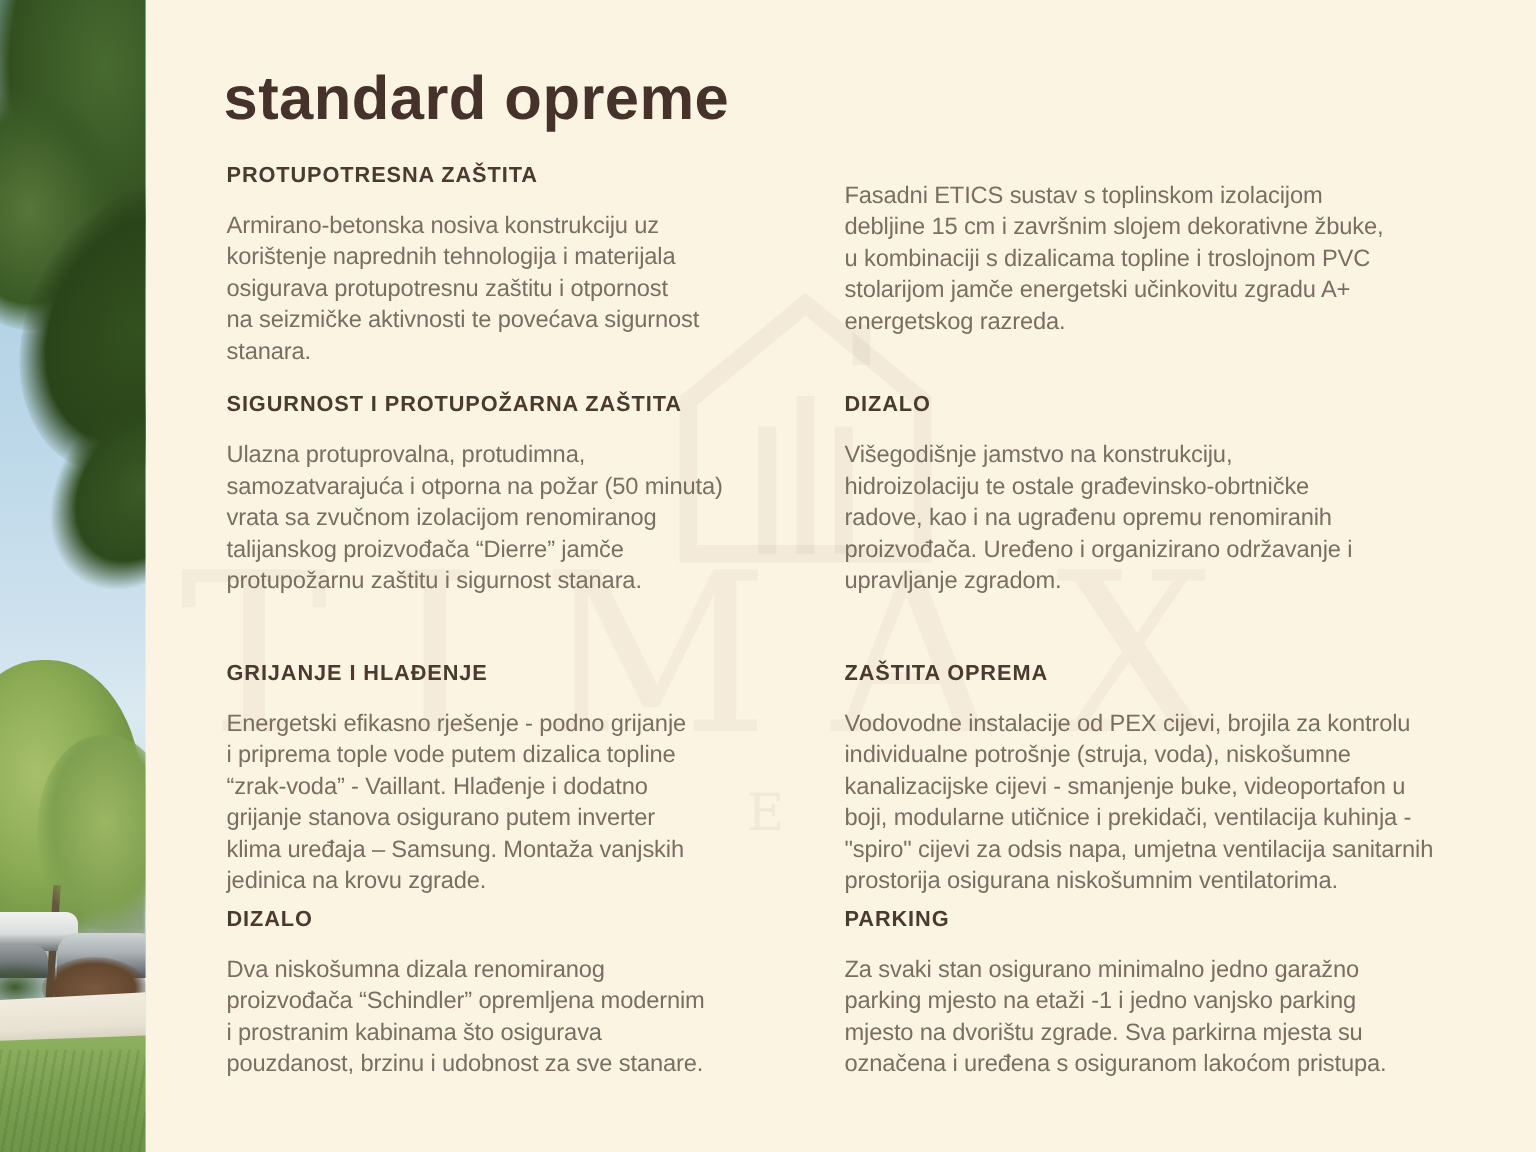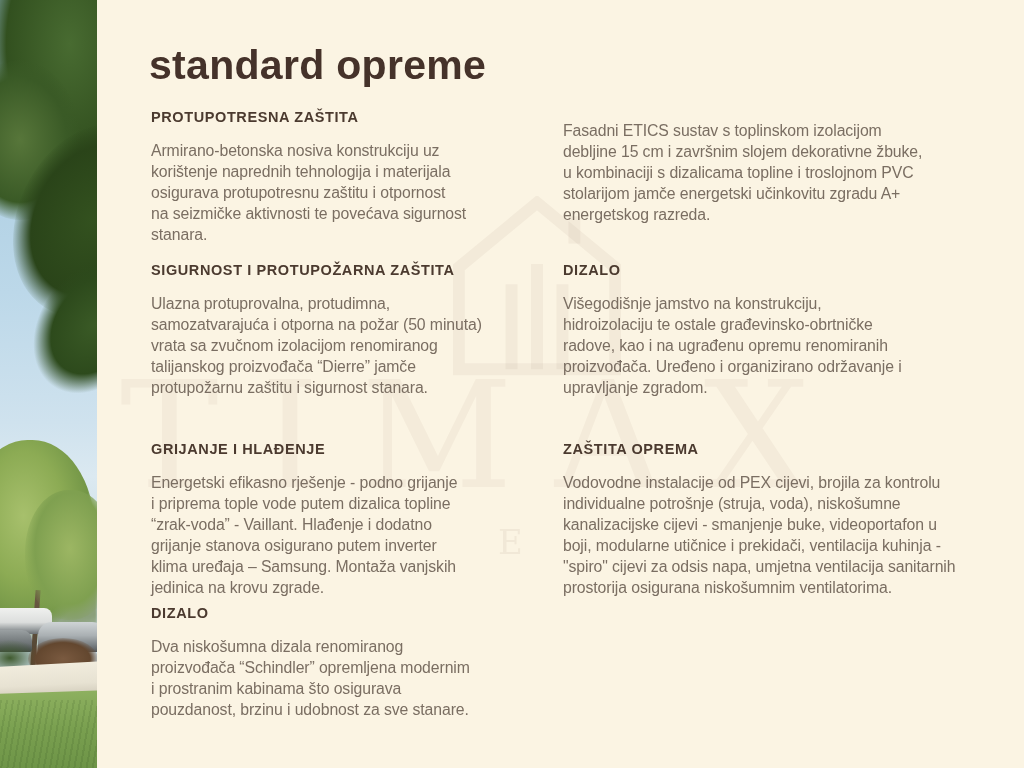--- a/index.html
+++ b/index.html
@@ -154,13 +154,20 @@
   </div>
   <div class="section col-r row-3">
     <h2>ZAŠTITA OPREMA</h2>
     <p>Vodovodne instalacije od PEX cijevi, brojila za kontrolu
 individualne potrošnje (struja, voda), niskošumne
 kanalizacijske cijevi - smanjenje buke, videoportafon u
 boji, modularne utičnice i prekidači, ventilacija kuhinja -
 "spiro" cijevi za odsis napa, umjetna ventilacija sanitarnih
 prostorija osigurana niskošumnim ventilatorima.</p>
   </div>
+  <div class="section col-r row-4">
+    <h2>PARKING</h2>
+    <p>Za svaki stan osigurano minimalno jedno garažno
+parking mjesto na etaži -1 i jedno vanjsko parking
+mjesto na dvorištu zgrade. Sva parkirna mjesta su
+označena i uređena s osiguranom lakoćom pristupa.</p>
+  </div>
 </div>
 
 </body></html>

